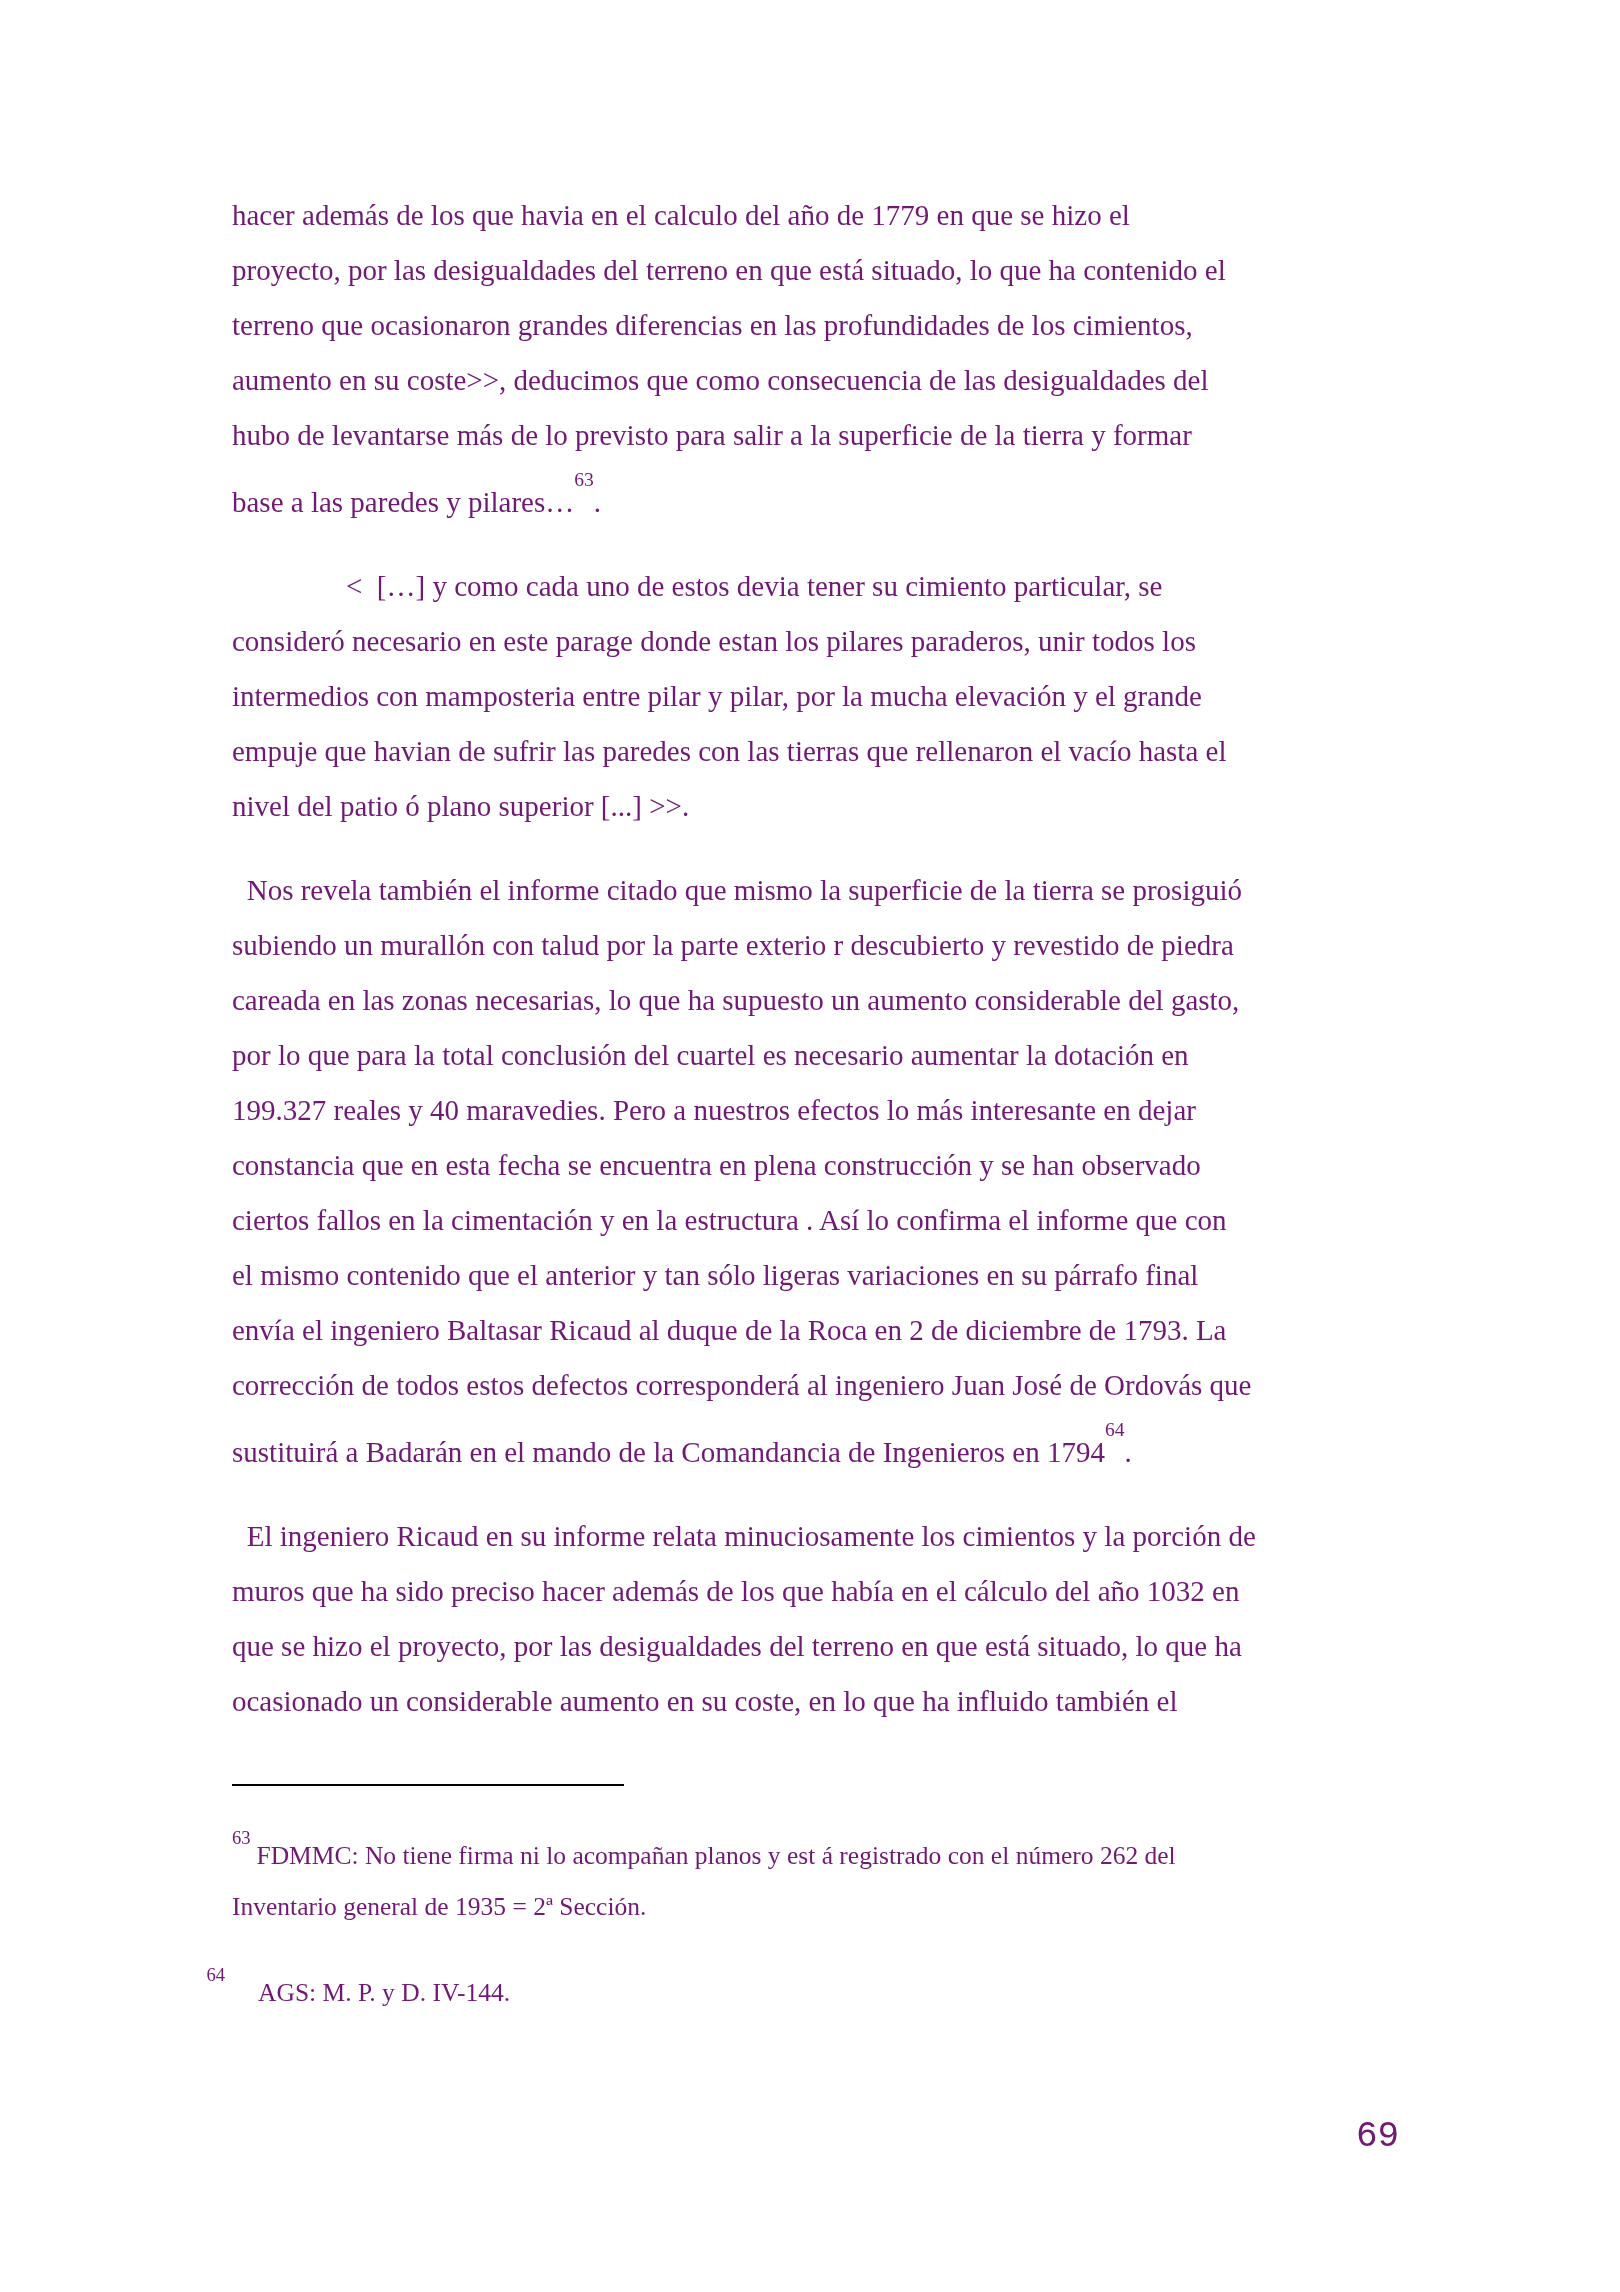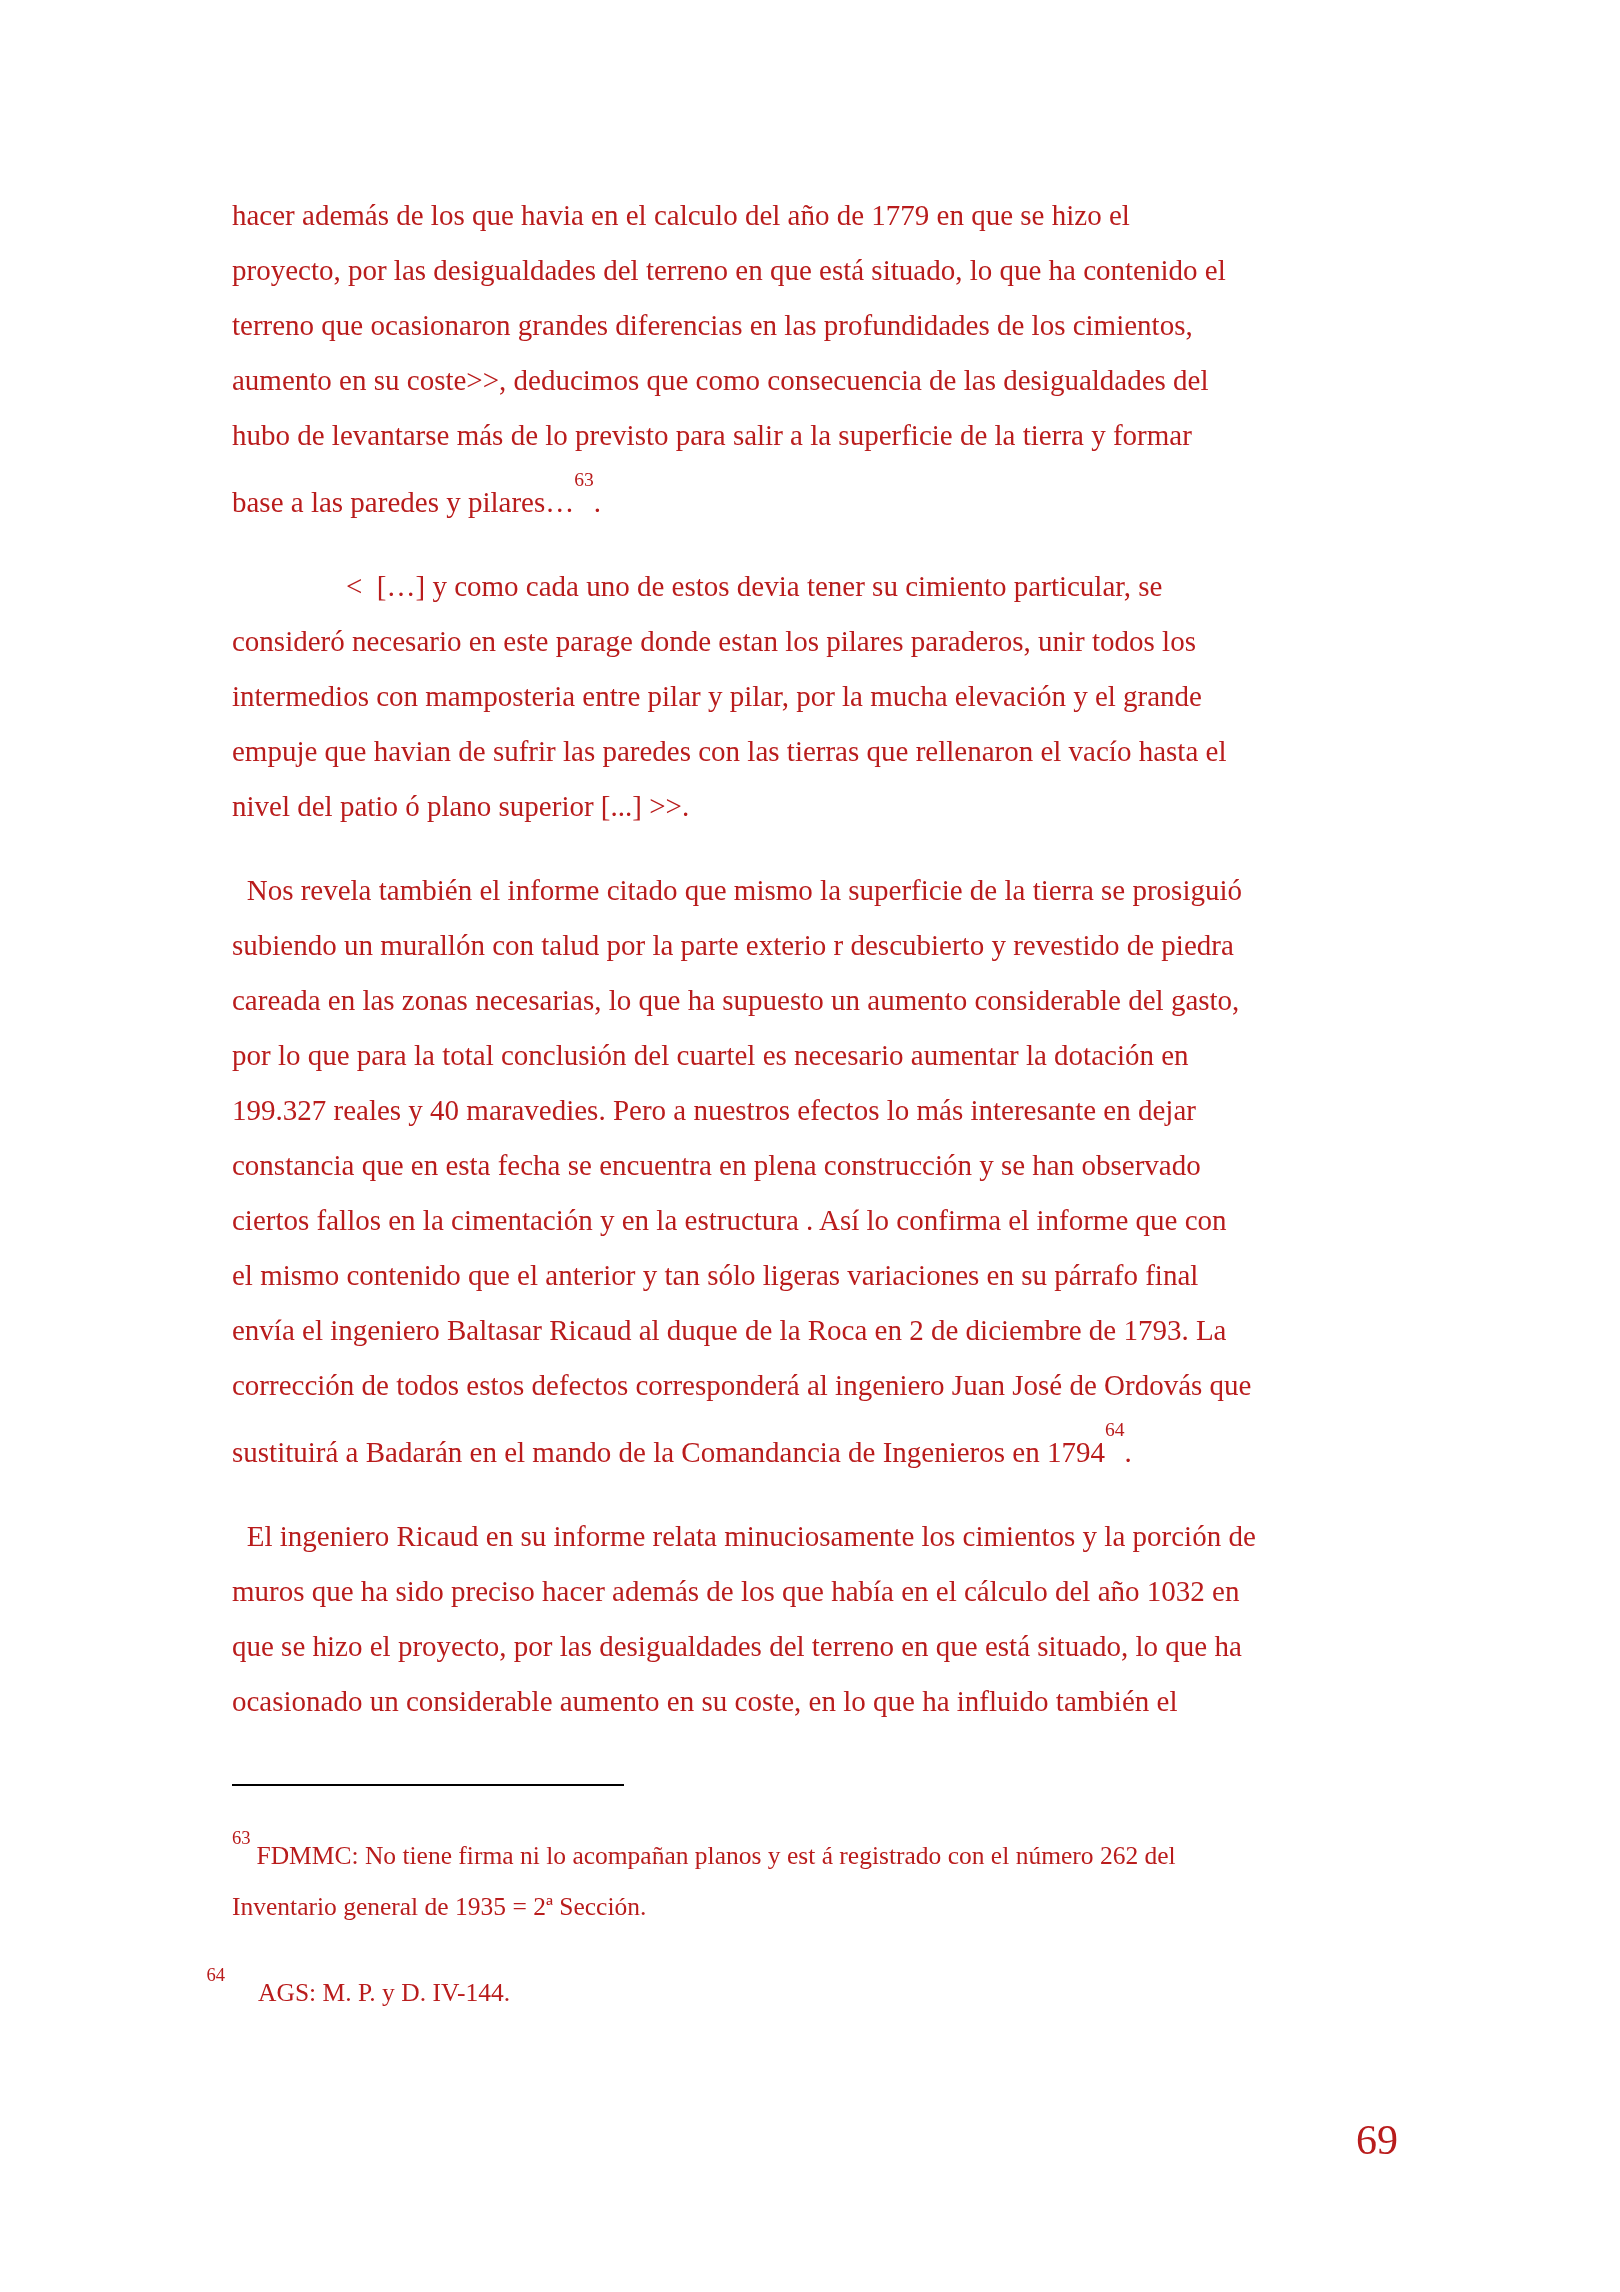--- a/index.html
+++ b/index.html
@@ -2,21 +2,21 @@
 <html><head>
 <meta charset="utf-8">
 <style>
   * { margin: 0; padding: 0; box-sizing: border-box; }
   html, body { background: #ffffff; }
   .page {
     position: relative;
     width: 1552px;
     height: 2293px;
     background: #ffffff;
-    color: #b91c1c;
+    color: #701a75;
     font-family: "Liberation Serif", "DejaVu Serif", serif;
     overflow: hidden;
   }
   .content {
     position: absolute;
     left: 232px;
     top: 188px;
     width: 1186px;
   }
   .para { }
@@ -53,22 +53,22 @@
     line-height: 0;
     position: relative;
     top: -9.8px;
   }
   .fn-ref-63 { margin-right: 5.9px; }
   .fn-ref-64 { margin-right: 33px; }
   .page-number {
     position: absolute;
     left: 1356px;
     top: 2117px;
-    font-family: Liberation Serif, serif;
-    font-size: 42px;
+    font-family: Liberation Mono, monospace;
+    font-size: 36px;
     line-height: 1.1;
   }
 </style>
 </head>
 <body>
 
 <div class="page">
 
   <div class="content">
 

